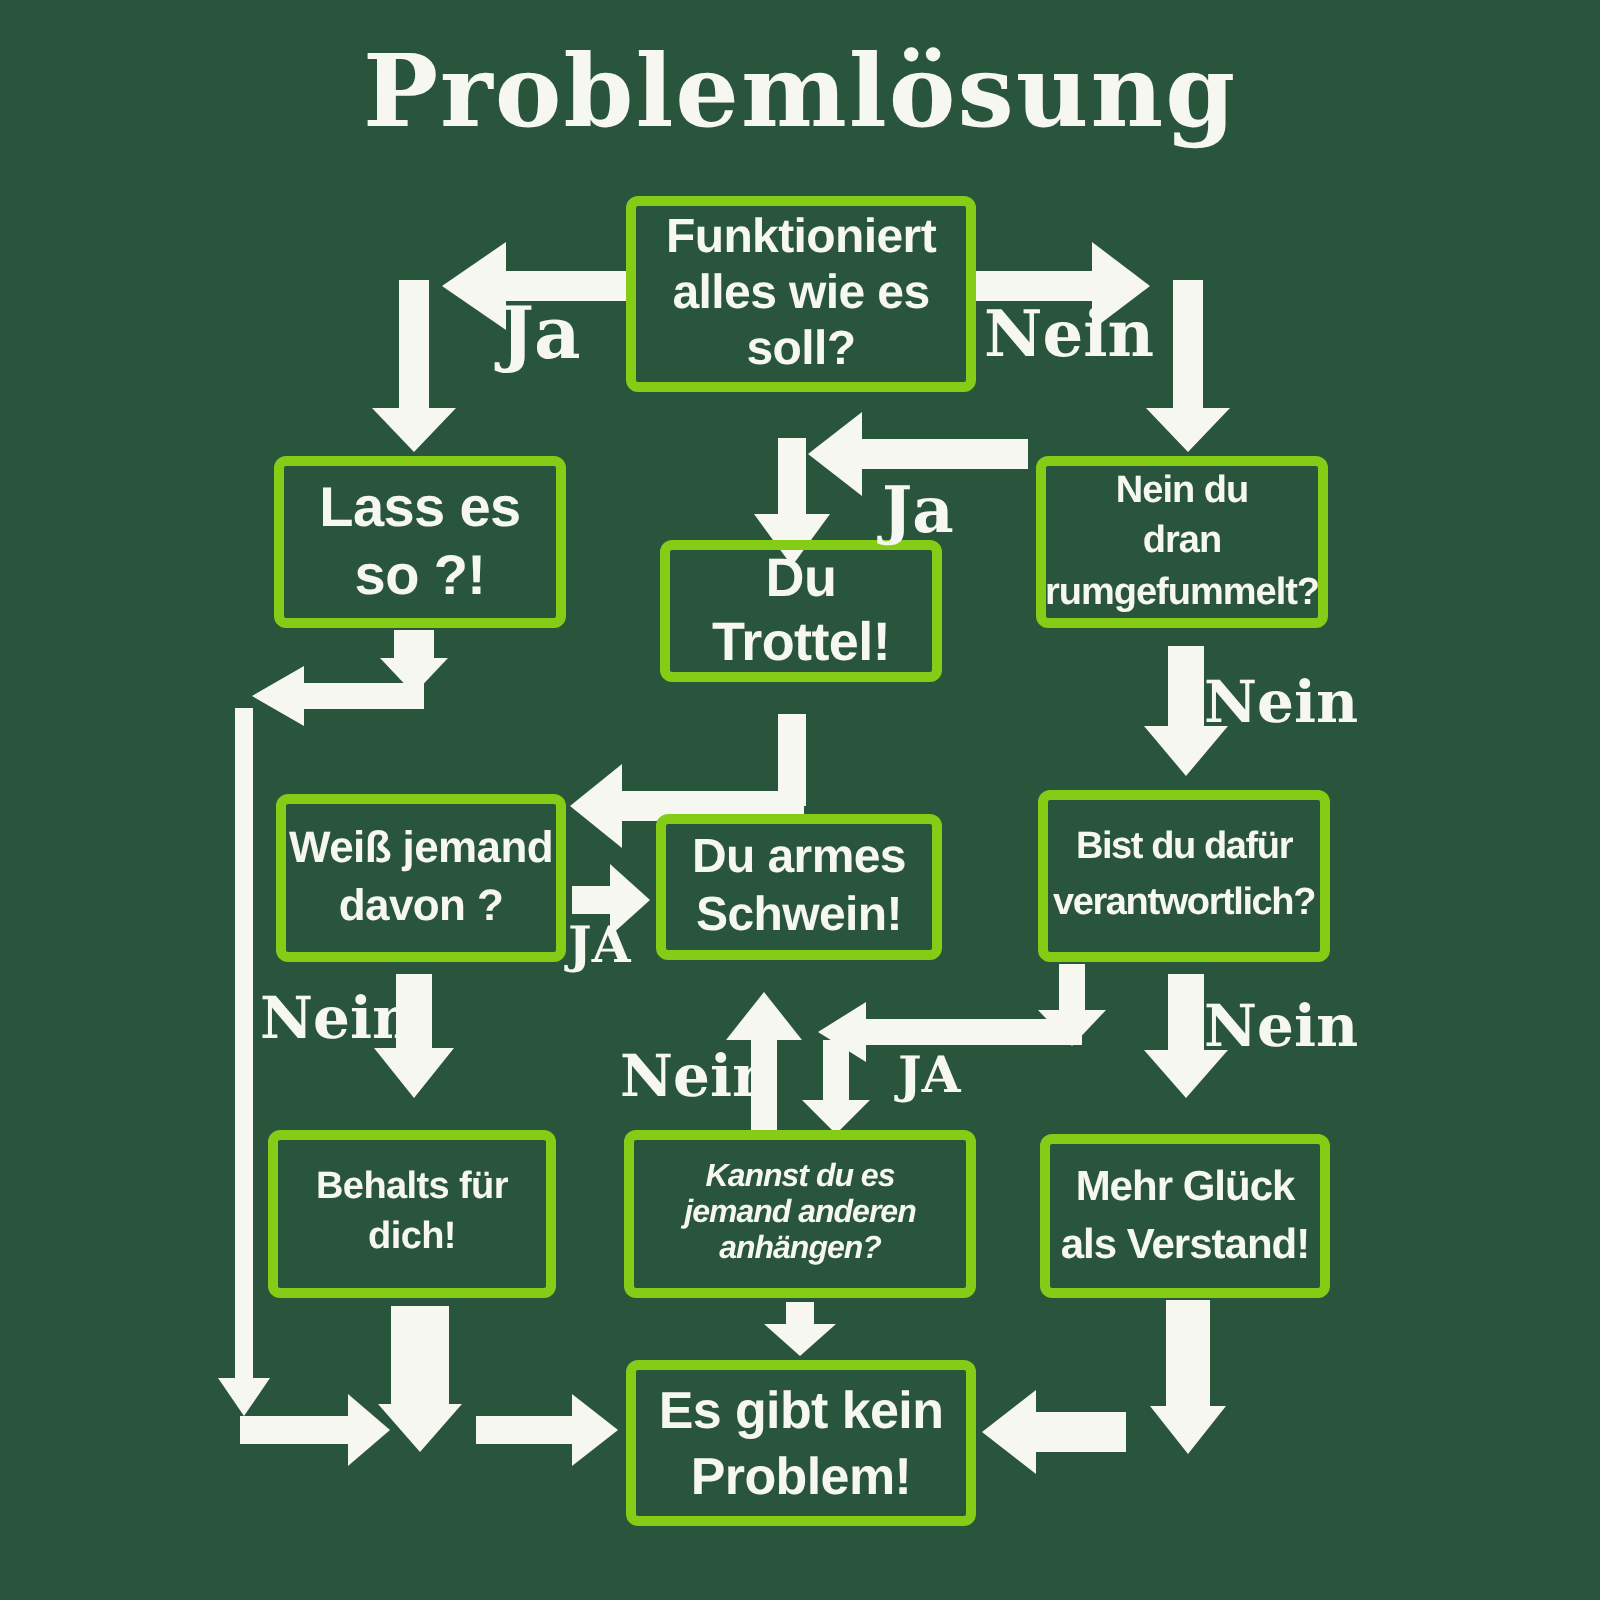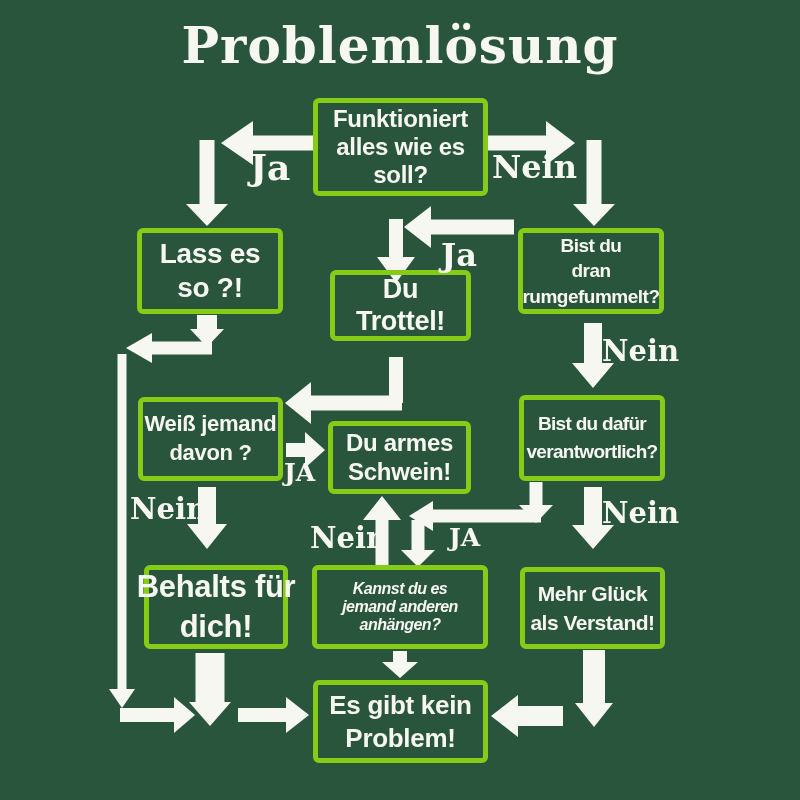--- a/index.html
+++ b/index.html
@@ -21,23 +21,23 @@
     color:#f7f7f2; font-weight:bold; text-align:center;
     display:flex; flex-direction:column; align-items:center; justify-content:center;
     letter-spacing:-0.3px;
   }
   .box span { display:block; white-space:nowrap; }
   .b-funktioniert { left:313px; top:98px;  width:175px; height:98px; font-size:24px; line-height:1.18; }
   .b-lass         { left:137px; top:228px; width:146px; height:86px; font-size:28px; line-height:1.2; }
   .b-hast         { left:518px; top:228px; width:146px; height:86px; font-size:19px; line-height:1.35; letter-spacing:-0.5px; }
   .b-trottel      { left:330px; top:270px; width:141px; height:71px; font-size:27px; line-height:1.15; }
   .b-weiss        { left:138px; top:397px; width:145px; height:84px; font-size:22px; line-height:1.3; }
-  .b-schwein      { left:328px; top:421px; width:143px; height:73px; font-size:24px; line-height:1.2; }
+  .b-schwein      { left:328px; top:407px; width:143px; height:73px; font-size:24px; line-height:1.2; }
   .b-bist         { left:519px; top:395px; width:146px; height:86px; font-size:19px; line-height:1.45; letter-spacing:-0.7px; }
-  .b-behalts      { left:144px; top:565px; width:144px; height:84px; font-size:31px; line-height:1.3; }
+  .b-behalts      { left:134px; top:565px; width:144px; height:84px; font-size:19px; line-height:1.3; }
   .b-kannst       { left:312px; top:565px; width:176px; height:84px; font-size:16px; line-height:1.12; letter-spacing:-0.5px;font-style:italic; }
   .b-mehr         { left:520px; top:567px; width:145px; height:82px; font-size:21px; line-height:1.4; letter-spacing:-0.5px; }
   .b-esgibt       { left:313px; top:680px; width:175px; height:83px; font-size:26px; line-height:1.25; }
   .lbl {
     position:absolute; color:#f7f7f2;
     font-family:"DejaVu Serif", serif; font-weight:bold; white-space:nowrap;
   }
   .l-ja-top      { left:250px; top:146px; font-size:36px; }
   .l-nein-top    { left:492px; top:148px; font-size:32px; }
   .l-ja-trottel  { left:441px; top:236px; font-size:32px; }
@@ -160,21 +160,21 @@
     <span>alles wie es</span>
     <span>soll?</span>
   </div>
 
   <div class="box b-lass">
     <span>Lass es</span>
     <span>so ?!</span>
   </div>
 
   <div class="box b-hast">
-    <span>Bist du</span>
+    <span>Nein du</span>
     <span>dran</span>
     <span>rumgefummelt?</span>
   </div>
 
   <div class="box b-trottel">
     <span>Du</span>
     <span>Trottel!</span>
   </div>
 
   <div class="box b-weiss">

